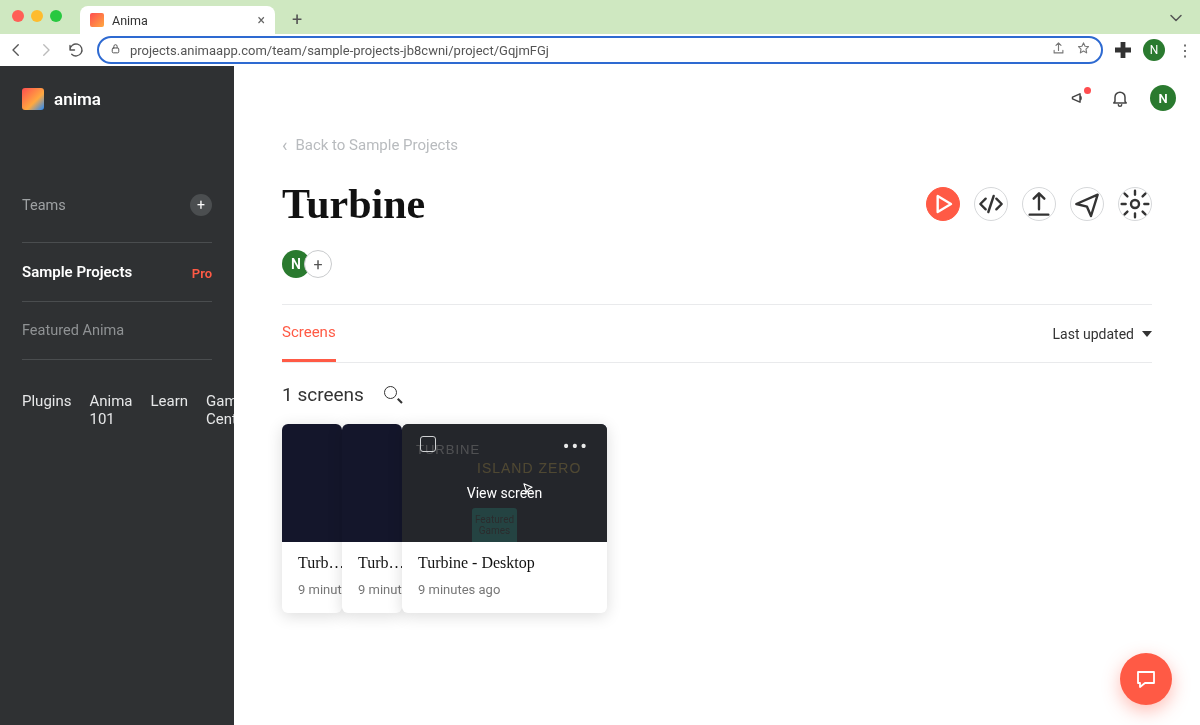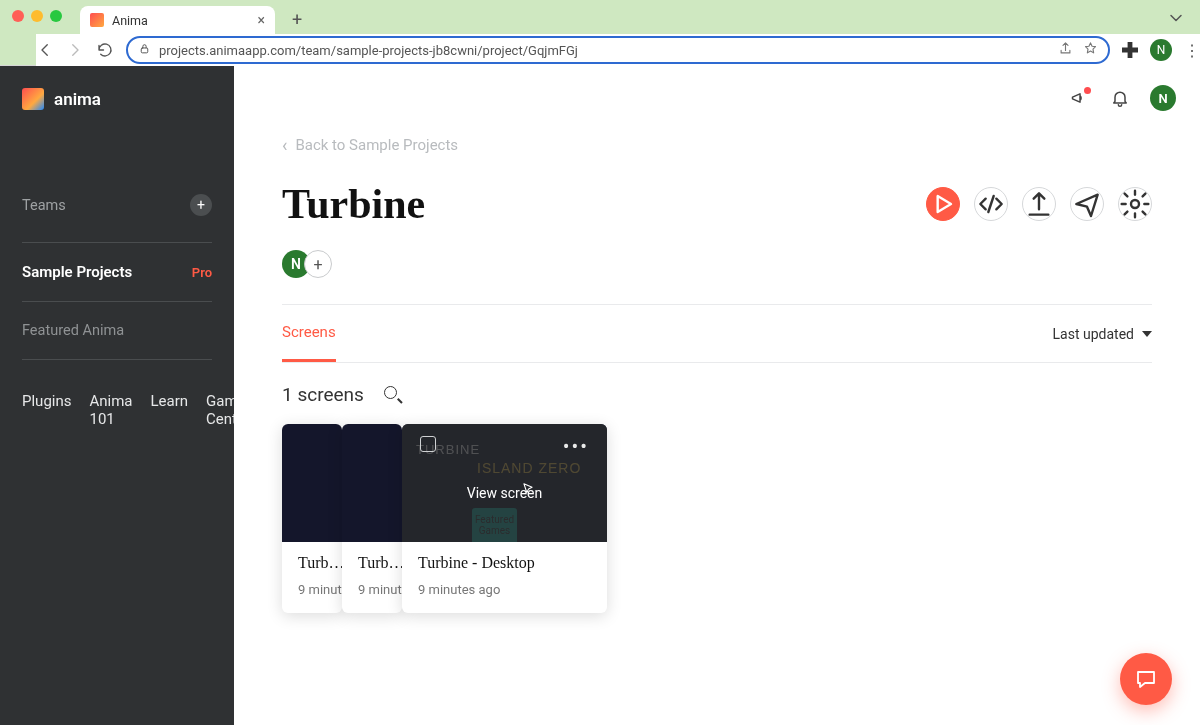--- a/index.html
+++ b/index.html
@@ -10,21 +10,21 @@
   .traffic-lights { position:absolute; top:10px; left:12px; display:flex; gap:7px; }
   .traffic-lights span { width:12px; height:12px; border-radius:50%; display:block; }
   .tl-red { background:#ff5f57; }
   .tl-yellow { background:#febc2e; }
   .tl-green { background:#28c840; }
   .tab { position:absolute; top:6px; left:80px; width:195px; height:28px; background:#fff; border-radius:8px 8px 0 0; display:flex; align-items:center; padding:0 10px; gap:8px; font-size:12.5px; color:#333; }
   .tab .favicon { width:14px; height:14px; background:linear-gradient(135deg,#ff4d4f,#ffa940); border-radius:2px; }
   .tab .tab-close { margin-left:auto; font-size:14px; color:#666; cursor:pointer; }
   .new-tab { position:absolute; top:11px; left:288px; width:18px; height:18px; color:#555; font-size:18px; line-height:18px; text-align:center; cursor:pointer; }
   .tab-expand { position:absolute; top:8px; right:14px; width:20px; height:20px; color:#555; text-align:center; cursor:pointer; }
-  .toolbar { position:absolute; top:34px; left:0; right:0; height:32px; background:#fff; display:flex; align-items:center; padding:0 0; gap:12px;margin-left:36px; }
+  .toolbar { position:absolute; top:34px; left:0; right:0; height:32px; background:#fff; display:flex; align-items:center; padding:0 7px; gap:12px; }
   .nav-btn { width:18px; height:18px; display:flex; align-items:center; justify-content:center; color:#555; cursor:pointer; }
   .nav-btn.disabled { color:#bbb; }
   .addr-bar { flex:1; height:28px; border:2px solid #2e6ad1; border-radius:20px; display:flex; align-items:center; padding:0 10px; gap:8px; font-size:13px; color:#555; }
   .addr-bar .lock { font-size:12px; color:#555; }
   .addr-bar .url { flex:1; white-space:nowrap; overflow:hidden; }
   .addr-bar .end-icons { display:flex; gap:10px; color:#777; }
   .chrome-right { display:flex; gap:12px; align-items:center; }
   .ext-icon { width:16px; height:16px; background:#333; clip-path: polygon(35% 0,65% 0,65% 35%,100% 35%,100% 65%,65% 65%,65% 100%,35% 100%,35% 65%,0 65%,0 35%,35% 35%); }
   .chrome-avatar { width:22px; height:22px; border-radius:50%; background:#2a7a2f; color:#fff; font-size:12px; display:flex; align-items:center; justify-content:center; }
   .chrome-menu { font-size:16px; color:#555; cursor:pointer; }
@@ -32,21 +32,21 @@
   
   .app { position:absolute; top:66px; left:0; right:0; bottom:0; display:flex; }
   .sidebar { width:234px; background:#2f3133; color:#c9cbcd; display:flex; flex-direction:column; padding:22px 22px; }
   .brand { display:flex; align-items:center; gap:10px; margin-bottom:70px; }
   .brand-icon { width:22px; height:22px; background:linear-gradient(135deg,#ff4d4f 0%,#ffa940 60%,#1e88ff 100%); border-radius:3px; }
   .brand-name { color:#fff; font-weight:600; font-size:17px; }
   .section { padding:14px 0; }
   .section-row { display:flex; align-items:center; justify-content:space-between; color:#9ea1a3; font-size:14.5px; }
   .add-btn { width:22px; height:22px; border-radius:50%; background:#4b4e50; color:#fff; display:flex; align-items:center; justify-content:center; font-size:14px; cursor:pointer; }
   .divider { height:1px; background:#4a4d4f; margin:12px 0; }
-  .team-row { display:flex; align-items:center; justify-content:space-between; font-size:15px; color:#fff; font-weight:600; padding:8px 0; }
+  .team-row { display:flex; align-items:flex-end; justify-content:space-between; font-size:15px; color:#fff; font-weight:600; padding:8px 0; }
   .pro-badge { color:#ff5a45; font-size:13px; font-weight:600; }
   .muted-item { color:#8f9294; font-size:14.5px; padding:8px 0; }
   .nav-links { margin-top:20px; display:flex; flex-direction:row; gap:18px; }
   .nav-link { color:#e6e7e8; font-size:15px; cursor:pointer; }
 
   .main { flex:1; background:#fff; position:relative; overflow:auto; }
   .topbar { height:64px; display:flex; align-items:center; justify-content:flex-end; gap:20px; padding:0 24px; }
   .announce { position:relative; width:20px; height:20px; color:#444; cursor:pointer; }
   .dot { position:absolute; top:-1px; right:-1px; width:7px; height:7px; background:#ff4d4f; border-radius:50%; }
   .bell { width:20px; height:20px; color:#444; cursor:pointer; }

